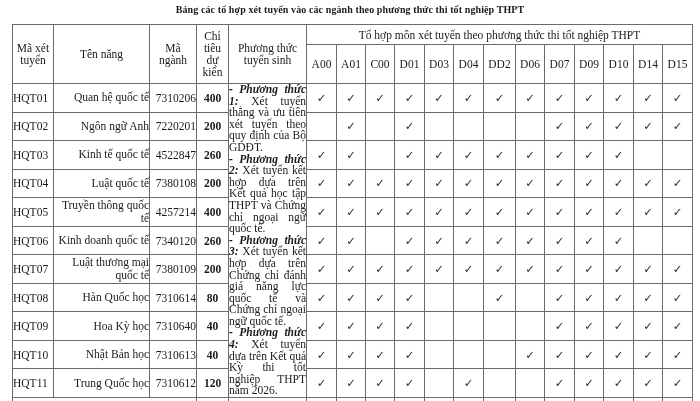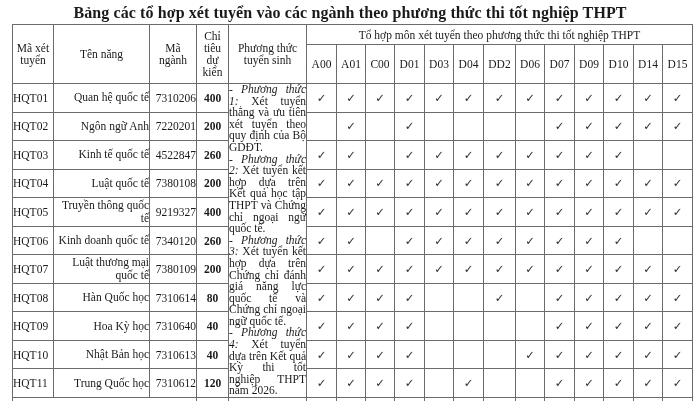--- a/index.html
+++ b/index.html
@@ -1,32 +1,32 @@
 <!DOCTYPE html>
 <html><head>
 <meta charset="utf-8">
 <style>
   html, body { margin:0; padding:0; background:#ffffff; }
   body { width:700px; height:401px; overflow:hidden; position:relative;
          font-family:"Liberation Serif","DejaVu Serif",serif; color:#1a1a1a; }
   .title { position:absolute; top:4px; left:0; width:700px; text-align:center;
-           font-weight:bold; font-size:16px; letter-spacing:0.1px; }
+           font-weight:bold; font-size:10px; letter-spacing:0.1px; }
   table.main { position:absolute; top:24px; left:12px; border-collapse:collapse;
                table-layout:fixed; }
   table.main td, table.main th { border:1px solid #6b6b6b; padding:0; font-size:11.5px;
                vertical-align:middle; }
   th { font-weight:normal; text-align:center; line-height:12px; }
   th.sub { font-weight:normal;text-align:center; }
   td.code { text-align:left; }
   td.name { text-align:right; padding-left:4px; line-height:13px; }
   td.mn { text-align:right; }
   td.quota { text-align:center; font-weight:bold; }
   td.method { vertical-align:top; padding:2px 3px 0 3px; font-size:11px; line-height:11.6px;
               text-align:justify; }
-  td.method .it { font-style:italic; }
+  td.method .it { font-style:italic;font-weight:bold; }
   td.ck { text-align:center; font-size:10px; color:#333; }
   td.total-label { text-align:center; font-weight:bold; }
   tr.h1 th { height:19px; }
   tr.h2 th { height:38px; }
   tr.d td { height:26px; }
 </style>
 </head>
 <body>
 
 <div class="title">Bảng các tổ hợp xét tuyển vào các ngành theo phương thức thi tốt nghiệp THPT</div>
@@ -151,21 +151,21 @@
         <td class="ck"><span>✓</span></td>
         <td class="ck"><span>✓</span></td>
         <td class="ck"><span>✓</span></td>
         <td class="ck"><span>✓</span></td>
         <td class="ck"><span>✓</span></td>
         <td class="ck"><span>✓</span></td>
       </tr>
       <tr class="d">
         <td class="code">HQT05</td>
         <td class="name">Truyền thông quốc tế</td>
-        <td class="mn">9219327</td>
+        <td class="mn">4257214</td>
         <td class="quota">400</td>
         <td class="ck"><span>✓</span></td>
         <td class="ck"><span>✓</span></td>
         <td class="ck"><span>✓</span></td>
         <td class="ck"><span>✓</span></td>
         <td class="ck"><span>✓</span></td>
         <td class="ck"><span>✓</span></td>
         <td class="ck"><span>✓</span></td>
         <td class="ck"><span>✓</span></td>
         <td class="ck"><span>✓</span></td>

